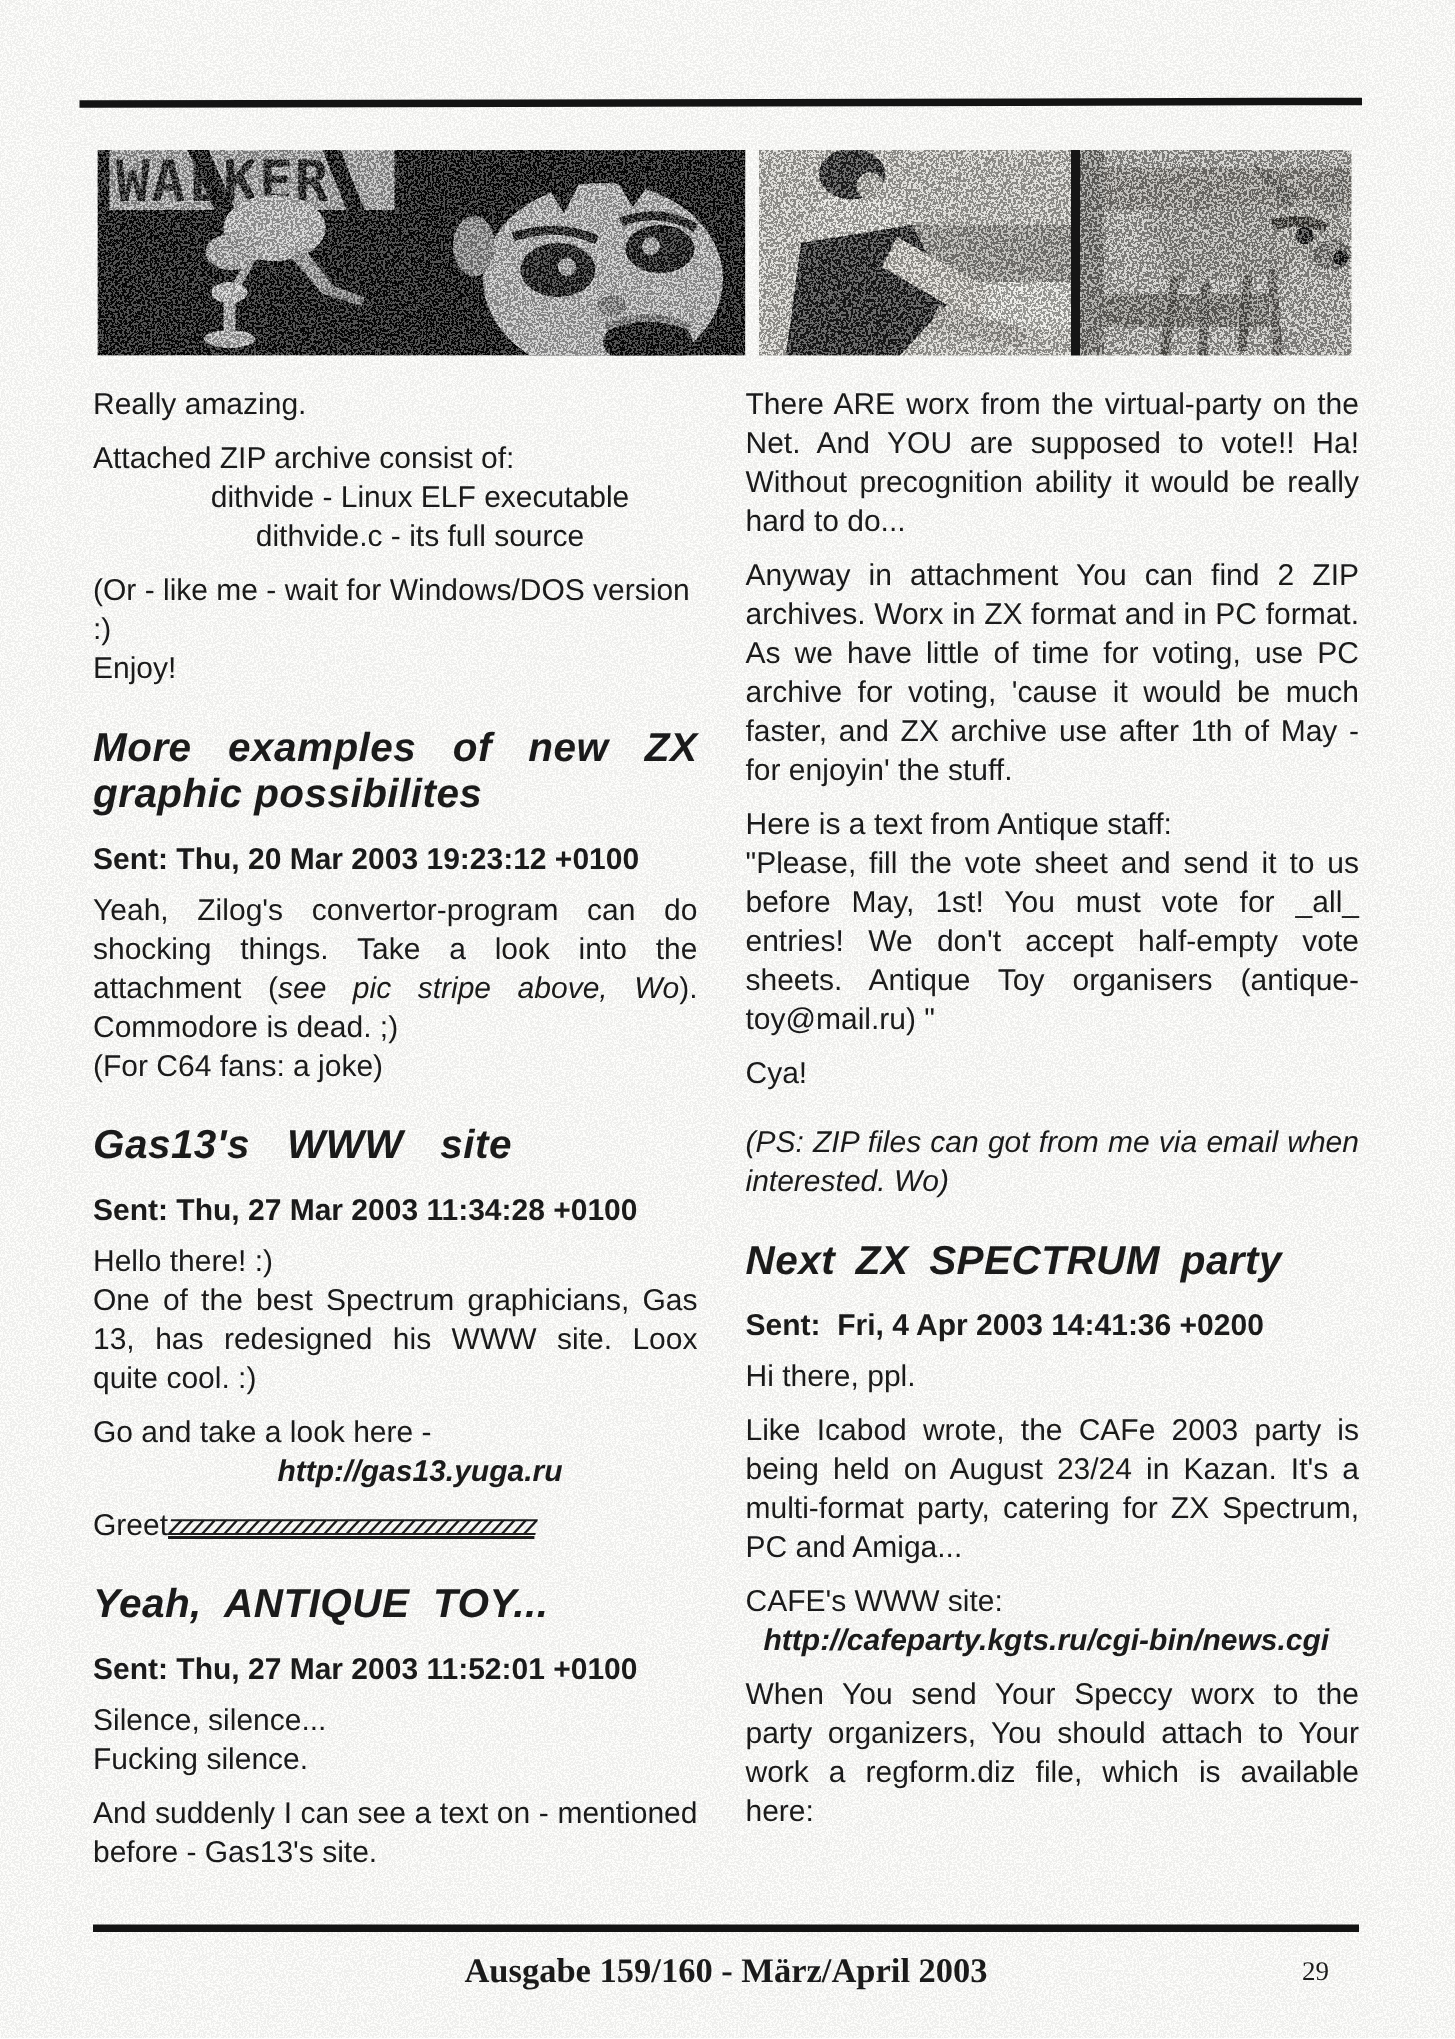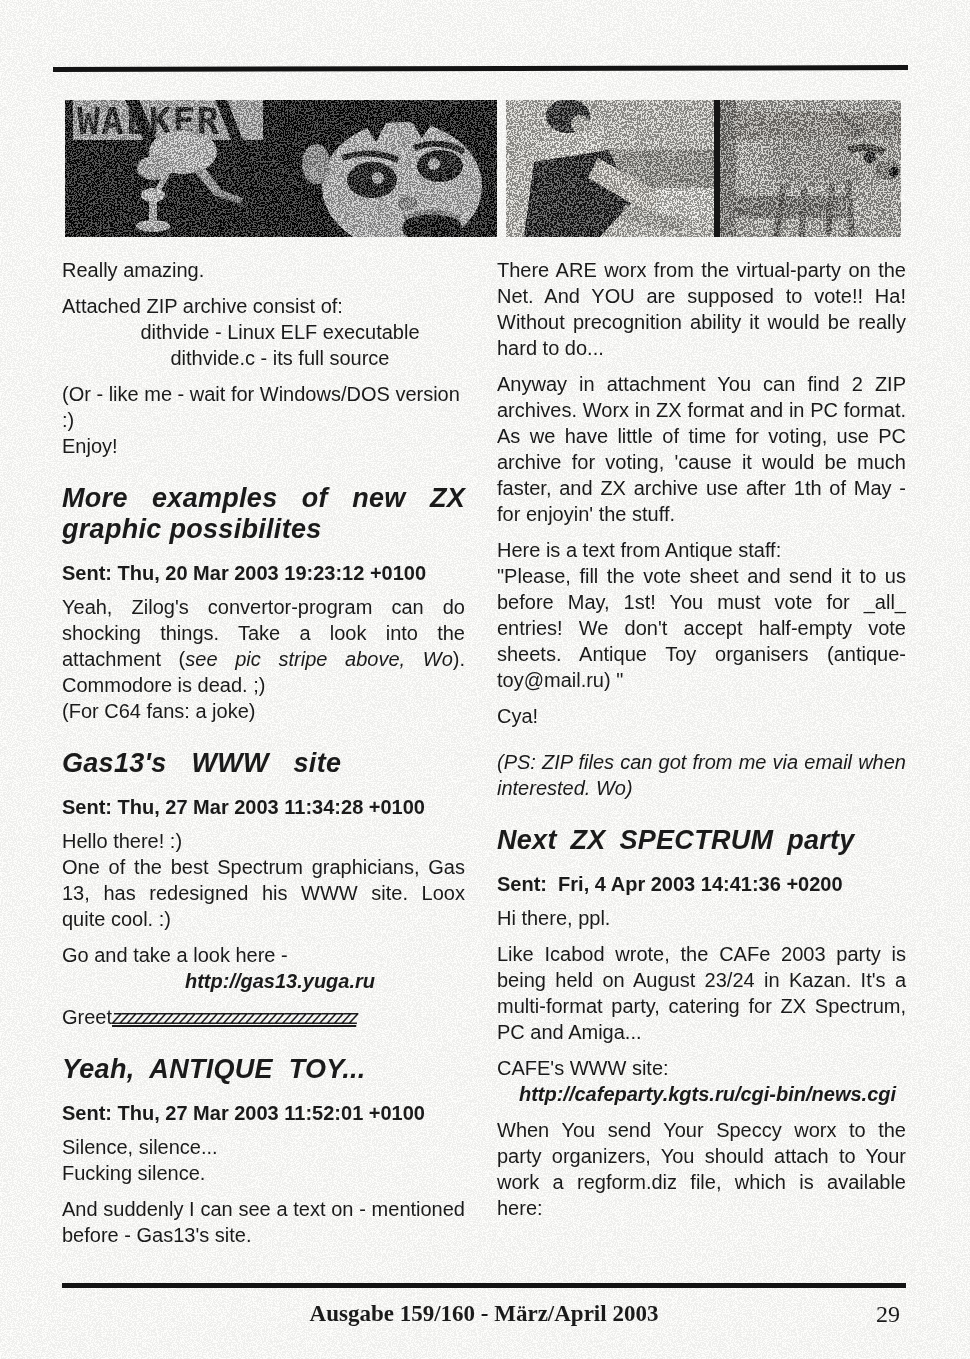--- a/index.html
+++ b/index.html
@@ -25,21 +25,21 @@
     display:flex; gap:32px;
   }
   .col { font-size:20px; line-height:26px; }
   .col-left  { width:403px; }
   .col-right { width:409px; }
 
   .para { margin:0 0 10px; text-align:justify; }
   .para .line { text-align:left; }
   .jtext { text-align:justify; }
   .indent { padding-left:33px; text-align:center; }
-  .indent-sm { padding-left:12px; text-align:center; }
+  .indent-sm { padding-left:12px; text-align:left; }
   .sent { font-weight:bold; margin:0 0 8px; white-space:pre-wrap; text-align:left; }
   .heading {
     font-style:italic; font-weight:600; font-size:27px; line-height:31px;
     margin:24px 0 15px; letter-spacing:0.3px; text-align:left;
   }
   .heading .h-just { text-align:justify; text-align-last:justify; }
   .ws-gas   { word-spacing:17px; }
   .ws-toy   { word-spacing:8px; }
   .ws-party { word-spacing:6px; }
   .url { font-weight:bold; font-style:italic; }
@@ -49,21 +49,21 @@
 
   .footer-rule {
     position:absolute; left:62px; top:1283px; width:844px; height:5px;
     background:#141414;
   }
   .footer {
     position:absolute; left:62px; top:1299px; width:844px; height:34px;
     font-family:"Liberation Serif", serif;
   }
   .footer-issue { text-align:center; font-weight:bold; font-size:23px; line-height:30px; }
-  .footer-page  { position:absolute; right:6px; top:0; font-size:24px; line-height:30px; }
+  .footer-page  { position:absolute; right:20px; top:0; font-size:18px; line-height:30px; }
 
   .page-noise {
     position:absolute; left:0; top:0; width:970px; height:1359px;
     opacity:0.05; pointer-events:none; z-index:9; mix-blend-mode:multiply;
   }
 </style>
 </head>
 <body>
 
 <div class="page">

